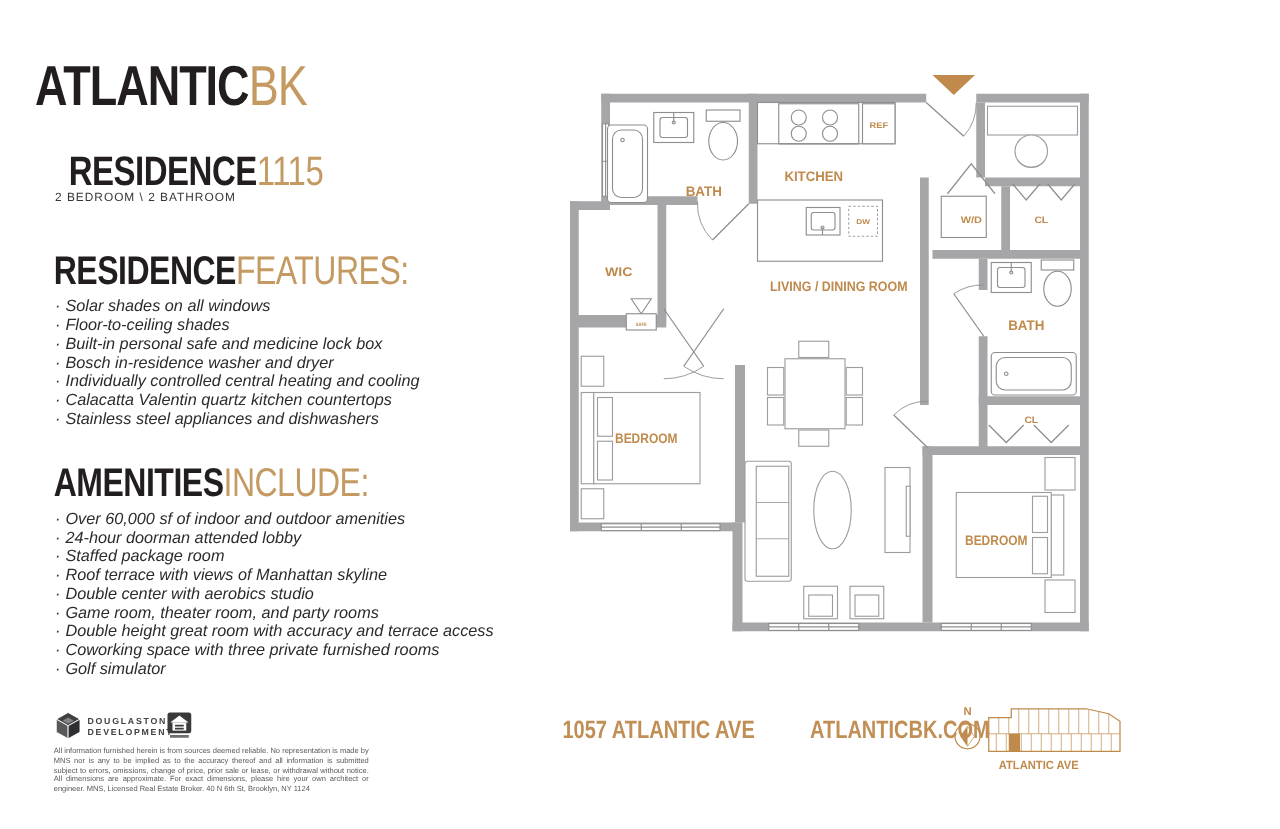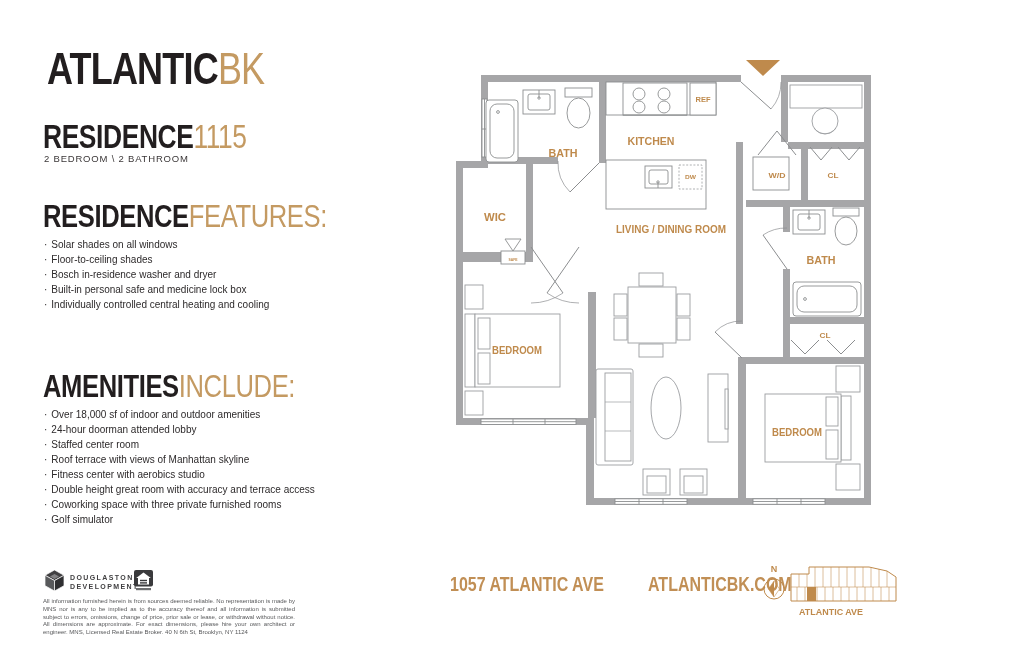--- a/index.html
+++ b/index.html
@@ -3,24 +3,24 @@
 <meta charset="utf-8">
 <style>
   html,body{margin:0;padding:0;background:#ffffff;}
   #page{position:relative;width:1024px;height:663px;background:#ffffff;overflow:hidden;
         font-family:"Liberation Sans",sans-serif;color:#2d2a2b;}
   .abs{position:absolute;}
   .cond{display:inline-block;transform:scaleX(0.8);transform-origin:0 50%;white-space:nowrap;}
   .blk{color:#221e1f;font-weight:bold;}
   .tan{color:#c49a62;font-weight:normal;}
   .h-logo{font-size:45px;letter-spacing:-1px;line-height:1;}
-  .h-res{font-size:33px;letter-spacing:-0.5px;line-height:1;}
+  .h-res{font-size:33px;letter-spacing:-0.5px;line-height:1;margin-left:12px;}
   .h-sec{font-size:32px;letter-spacing:-0.5px;line-height:1;}
   .subtitle{font-size:9.5px;letter-spacing:0.8px;color:#3a3637;}
-  .list{font-size:10px;line-height:15px;color:#2d2a2b;}
+  .list{font-size:13px;line-height:15px;color:#2d2a2b;font-style:italic;}
   .list .row{white-space:nowrap;}
   .bullet{color:#2d2a2b;margin-right:4px;}
   .addr{color:#c18f55;font-weight:bold;font-size:20px;line-height:1.1;letter-spacing:0;}
   .dev-text{font-size:7px;font-weight:bold;letter-spacing:1.4px;color:#414042;line-height:1.3;}
   .disclaimer{font-size:6px;line-height:1.3;color:#58595b;width:252px;text-align:justify;}
   .lbl{fill:#bf8a4c;font-family:"Liberation Sans",sans-serif;font-weight:bold;}
   .wall{fill:#a6a6a8;}
   .fx{fill:#ffffff;stroke:#8c8e90;stroke-width:0.9;}
   .fur{fill:#ffffff;stroke:#9b9da0;stroke-width:0.9;}
   .ln{stroke:#8c8e90;stroke-width:0.9;fill:none;}
@@ -28,49 +28,52 @@
   .door{stroke:#8c8e90;stroke-width:1;fill:none;}
   .arc{stroke:#8c8e90;stroke-width:0.7;fill:none;}
   .map-ln{stroke:#bf8a4c;stroke-width:1;fill:none;}
   .map-thin{stroke:#bf8a4c;stroke-width:0.55;fill:none;}
 </style>
 </head>
 <body>
 
 <div id="page">
 
-  <div class="abs h-logo" style="left:47px;top:46px;">
+  <div class="abs h-logo" style="left:28px;top:46px;">
     <span class="cond"><span class="blk">ATLANTIC</span><span class="tan">BK</span></span>
   </div>
 
   <div class="abs h-res" style="left:43px;top:120px;">
     <span class="cond"><span class="blk">RESIDENCE</span><span class="tan">1115</span></span>
   </div>
   <div class="abs subtitle" style="left:44px;top:153px;">2 BEDROOM \ 2 BATHROOM</div>
 
   <div class="abs h-sec" style="left:43px;top:200px;">
     <span class="cond"><span class="blk">RESIDENCE</span><span class="tan">FEATURES:</span></span>
   </div>
   <div class="abs list" style="left:44px;top:237px;">
     <div class="row"><span class="bullet">·</span><span>Solar shades on all windows</span></div>
     <div class="row"><span class="bullet">·</span><span>Floor-to-ceiling shades</span></div>
+    <div class="row"><span class="bullet">·</span><span>Built-in personal safe and medicine lock box</span></div>
     <div class="row"><span class="bullet">·</span><span>Bosch in-residence washer and dryer</span></div>
-    <div class="row"><span class="bullet">·</span><span>Built-in personal safe and medicine lock box</span></div>
     <div class="row"><span class="bullet">·</span><span>Individually controlled central heating and cooling</span></div>
+    <div class="row"><span class="bullet">·</span><span>Calacatta Valentin quartz kitchen countertops</span></div>
+    <div class="row"><span class="bullet">·</span><span>Stainless steel appliances and dishwashers</span></div>
   </div>
 
   <div class="abs h-sec" style="left:43px;top:370px;text-align:center;">
     <span class="cond"><span class="blk">AMENITIES</span><span class="tan">INCLUDE:</span></span>
   </div>
   <div class="abs list" style="left:44px;top:407px;">
-    <div class="row"><span class="bullet">·</span><span>Over 18,000 sf of indoor and outdoor amenities</span></div>
+    <div class="row"><span class="bullet">·</span><span>Over 60,000 sf of indoor and outdoor amenities</span></div>
     <div class="row"><span class="bullet">·</span><span>24-hour doorman attended lobby</span></div>
-    <div class="row"><span class="bullet">·</span><span>Staffed center room</span></div>
+    <div class="row"><span class="bullet">·</span><span>Staffed package room</span></div>
     <div class="row"><span class="bullet">·</span><span>Roof terrace with views of Manhattan skyline</span></div>
-    <div class="row"><span class="bullet">·</span><span>Fitness center with aerobics studio</span></div>
+    <div class="row"><span class="bullet">·</span><span>Double center with aerobics studio</span></div>
+    <div class="row"><span class="bullet">·</span><span>Game room, theater room, and party rooms</span></div>
     <div class="row"><span class="bullet">·</span><span>Double height great room with accuracy and terrace access</span></div>
     <div class="row"><span class="bullet">·</span><span>Coworking space with three private furnished rooms</span></div>
     <div class="row"><span class="bullet">·</span><span>Golf simulator</span></div>
   </div>
 
   <div class="abs" style="left:43px;top:569px;">
     <svg width="23" height="23" viewBox="0 0 23 23">
       <polygon points="11.5,1 21,6.3 11.5,11.6 2,6.3" fill="#414042" stroke="#ffffff" stroke-width="0.7"></polygon>
       <polygon points="2,6.3 11.5,11.6 11.5,22 2,16.7" fill="#58595b" stroke="#ffffff" stroke-width="0.7"></polygon>
       <polygon points="21,6.3 11.5,11.6 11.5,22 21,16.7" fill="#2f2f31" stroke="#ffffff" stroke-width="0.7"></polygon>

